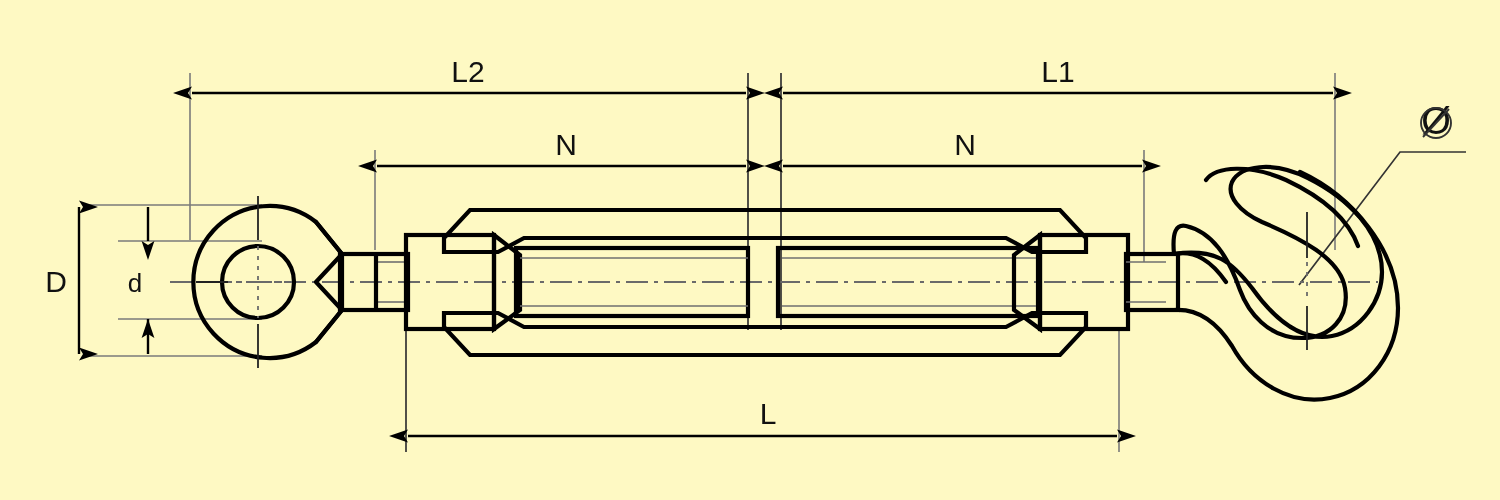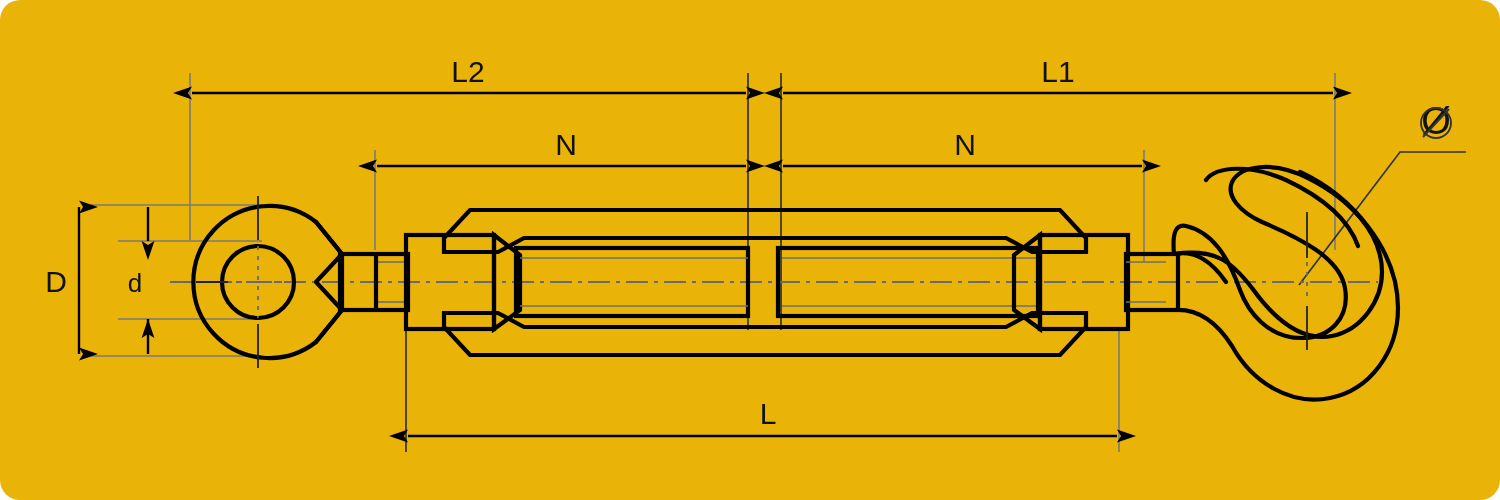--- a/index.html
+++ b/index.html
@@ -7,23 +7,22 @@
     padding: 0;
     background: #ffffff;
   }
   body {
     font-family: "Liberation Sans", sans-serif;
   }
   #drawing-root {
     position: relative;
     width: 1500px;
     height: 500px;
-    background: #eab308;
+    background: #fef9c3;
     overflow: hidden;
-    border-radius: 20px;
   }
   svg#tech-drawing {
     display: block;
     width: 1500px;
     height: 500px;
   }
   .dim-label {
     font-family: "Liberation Sans", sans-serif;
     font-size: 30px;
     fill: #111111;

